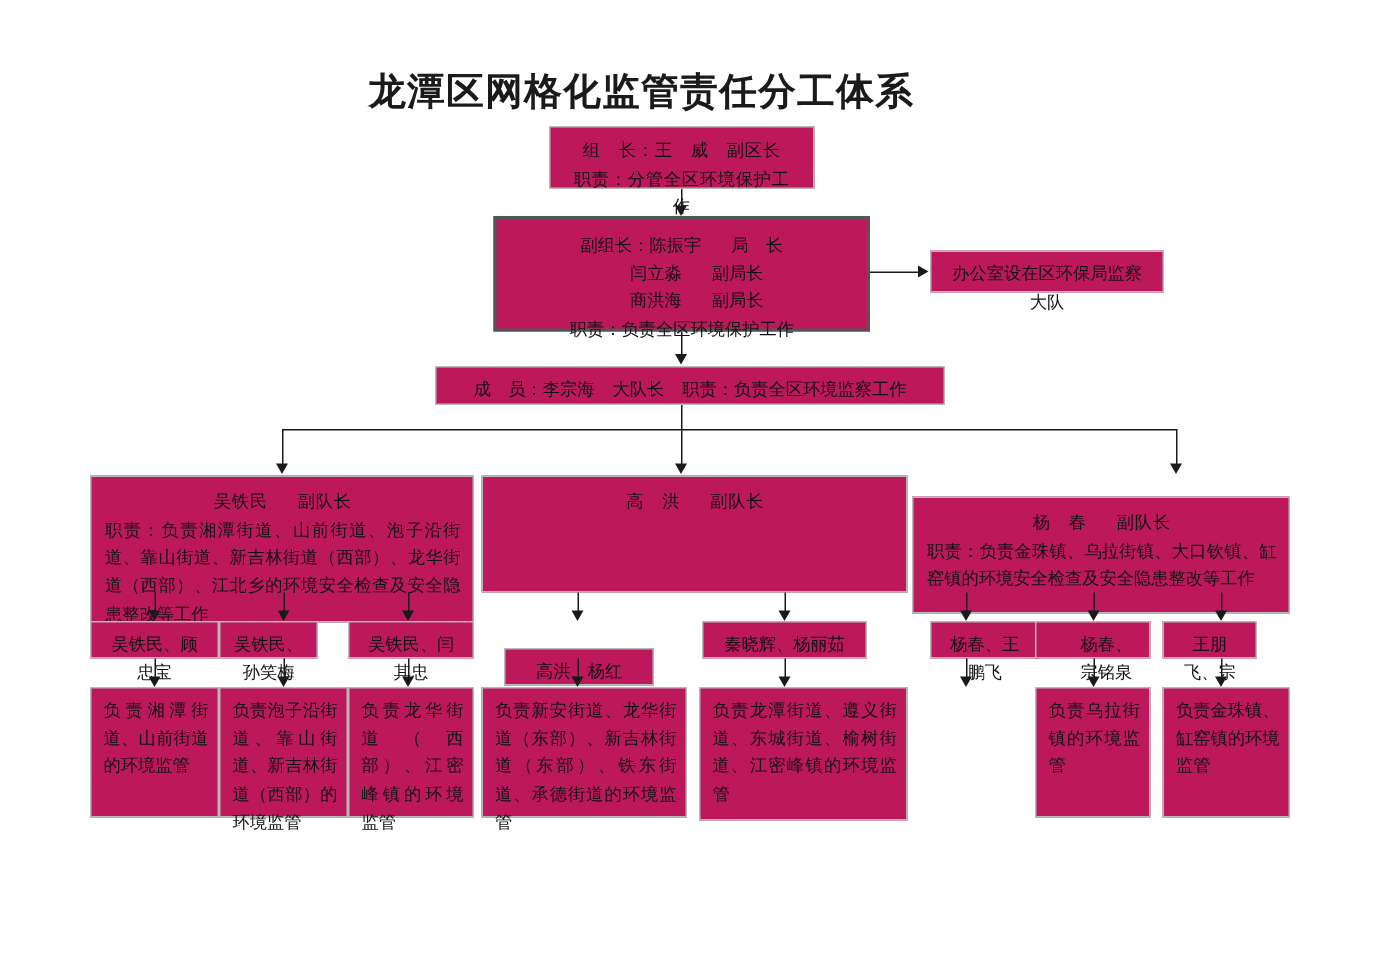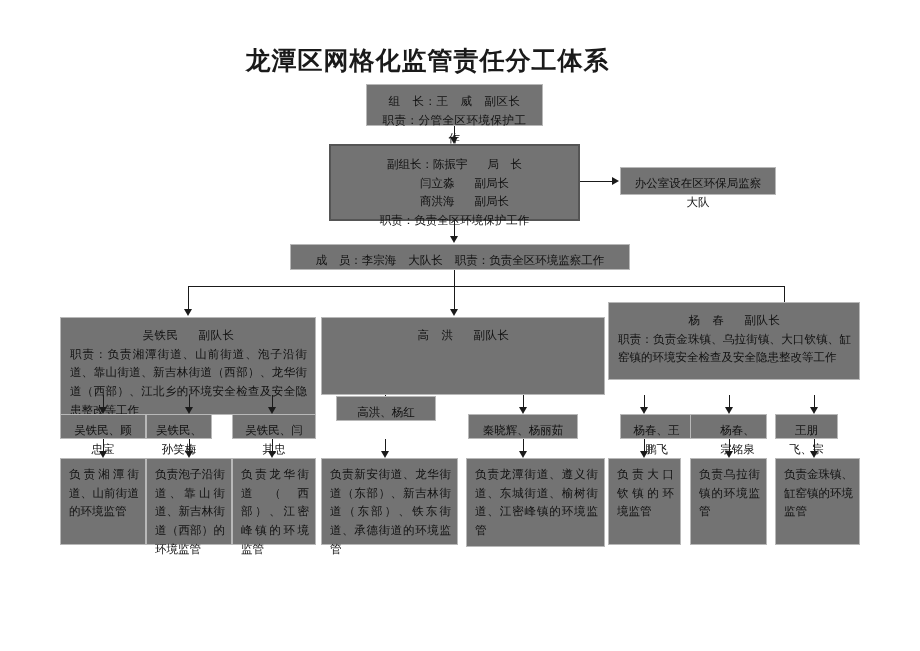--- a/index.html
+++ b/index.html
@@ -16,21 +16,21 @@
   .ttl{
     position:absolute;left:0;top:44px;width:855px;
     text-align:center;
     font-size:25px;font-weight:bold;letter-spacing:1px;
     font-family:"Liberation Sans","DejaVu Sans",sans-serif;
   }
 
   .bx{
     position:absolute;
     box-sizing:border-box;
-    background:#737373;
+    background:#be185d;
     border:1px solid #b8b8b8;
     font-size:11.5px;
     line-height:1.62;
     color:#111;
   }
   .bx.strong{border:2px solid #555;}
   .bx .ln{display:block;}
   .ctr{text-align:center;}
   .jst{text-align:justify;text-align-last:left;}
 
@@ -143,40 +143,40 @@
 
   <div class="bx pad-d" style="left:321px;top:317px;width:284px;height:78px;">
     <span class="ln hd"><span>高　洪</span><span class="sp2"></span><span>副队长</span></span>
   </div>
 
   <div class="vl thin" style="left:385px;top:395px;height:13px;"></div>
   <div class="arw" style="left:381px;top:407px;"></div>
   <div class="vl thin" style="left:523px;top:395px;height:13px;"></div>
   <div class="arw" style="left:519px;top:407px;"></div>
 
-  <div class="bx pad-c ctr" style="left:336px;top:396px;width:100px;height:25px;">
+  <div class="bx pad-c ctr" style="left:336px;top:432px;width:100px;height:25px;">
     <span class="ln">高洪、杨红</span>
   </div>
   <div class="bx pad-c ctr" style="left:468px;top:414px;width:110px;height:25px;">
     <span class="ln">秦晓辉、杨丽茹</span>
   </div>
 
   <div class="vl thin" style="left:385px;top:439px;height:13px;"></div>
   <div class="arw" style="left:381px;top:451px;"></div>
   <div class="vl thin" style="left:523px;top:439px;height:13px;"></div>
   <div class="arw" style="left:519px;top:451px;"></div>
 
   <div class="bx pad-e jst" style="left:321px;top:458px;width:137px;height:87px;">
     <span class="ln">负责新安街道、龙华街道（东部）、新吉林街道（东部）、铁东街道、承德街道的环境监管</span>
   </div>
   <div class="bx pad-e jst" style="left:466px;top:458px;width:139px;height:89px;">
     <span class="ln">负责龙潭街道、遵义街道、东城街道、榆树街道、江密峰镇的环境监管</span>
   </div>
 
-  <div class="bx pad-d" style="left:608px;top:302px;width:252px;height:78px;">
+  <div class="bx pad-d" style="left:608px;top:331px;width:252px;height:78px;">
     <span class="ln hd"><span>杨　春</span><span class="sp2"></span><span>副队长</span></span>
     <span class="ln jst">职责：负责金珠镇、乌拉街镇、大口钦镇、缸窑镇的环境安全检查及安全隐患整改等工作</span>
   </div>
 
   <div class="vl thin" style="left:644px;top:395px;height:13px;"></div>
   <div class="arw" style="left:640px;top:407px;"></div>
   <div class="vl thin" style="left:729px;top:395px;height:13px;"></div>
   <div class="arw" style="left:725px;top:407px;"></div>
   <div class="vl thin" style="left:814px;top:395px;height:13px;"></div>
   <div class="arw" style="left:810px;top:407px;"></div>
@@ -191,23 +191,20 @@
     <span class="ln">王朋飞、宗铭泉</span>
   </div>
 
   <div class="vl thin" style="left:644px;top:439px;height:13px;"></div>
   <div class="arw" style="left:640px;top:451px;"></div>
   <div class="vl thin" style="left:729px;top:439px;height:13px;"></div>
   <div class="arw" style="left:725px;top:451px;"></div>
   <div class="vl thin" style="left:814px;top:439px;height:13px;"></div>
   <div class="arw" style="left:810px;top:451px;"></div>
 
-  <div class="bx pad-e jst" style="left:608px;top:458px;width:73px;height:87px;">
-    <span class="ln">负责大口钦镇的环境监管</span>
-  </div>
   <div class="bx pad-e jst" style="left:690px;top:458px;width:77px;height:87px;">
     <span class="ln">负责乌拉街镇的环境监管</span>
   </div>
   <div class="bx pad-e jst" style="left:775px;top:458px;width:85px;height:87px;">
     <span class="ln">负责金珠镇、缸窑镇的环境监管</span>
   </div>
 
 </div>
 
 </body></html>

